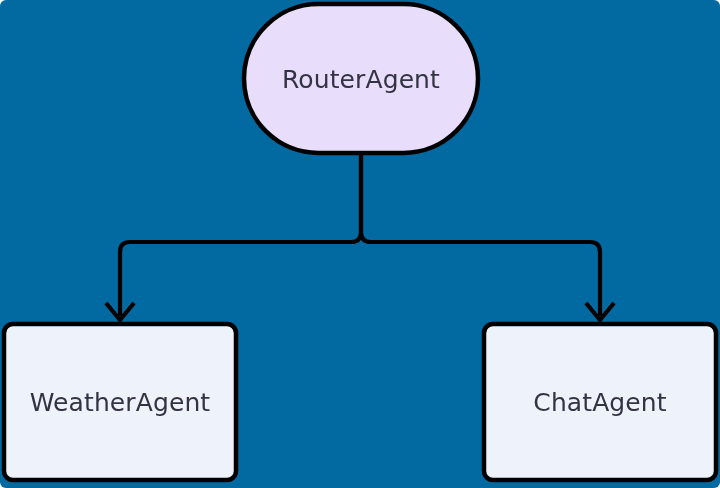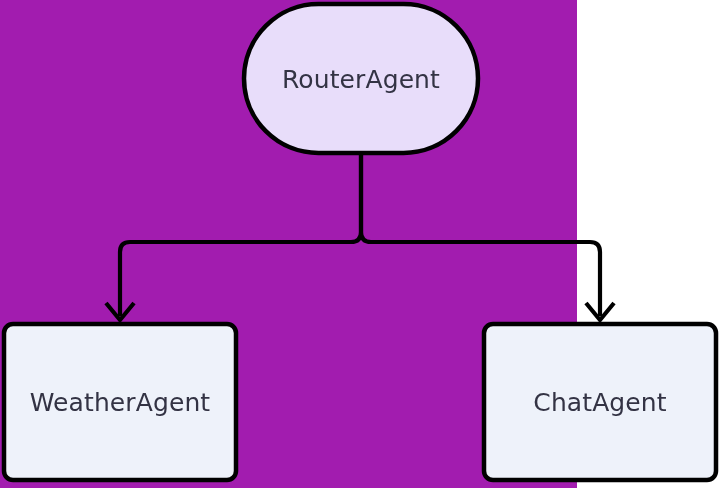--- a/index.html
+++ b/index.html
@@ -9,23 +9,24 @@
     background: #ffffff;
   }
   body {
     width: 720px;
     height: 488px;
     overflow: hidden;
     font-family: "DejaVu Sans", "Liberation Sans", sans-serif;
   }
   #diagram-root {
     position: relative;
-    width: 577px;
+    width: 720px;
     height: 488px;
-    background: #a21caf;
+    background: #0369a1;
+    border-radius: 6px;
   }
   svg.flowchart {
     display: block;
     width: 720px;
     height: 488px;
   }
   .node-shape {
     stroke: #000000;
     stroke-width: 4.5;
   }

